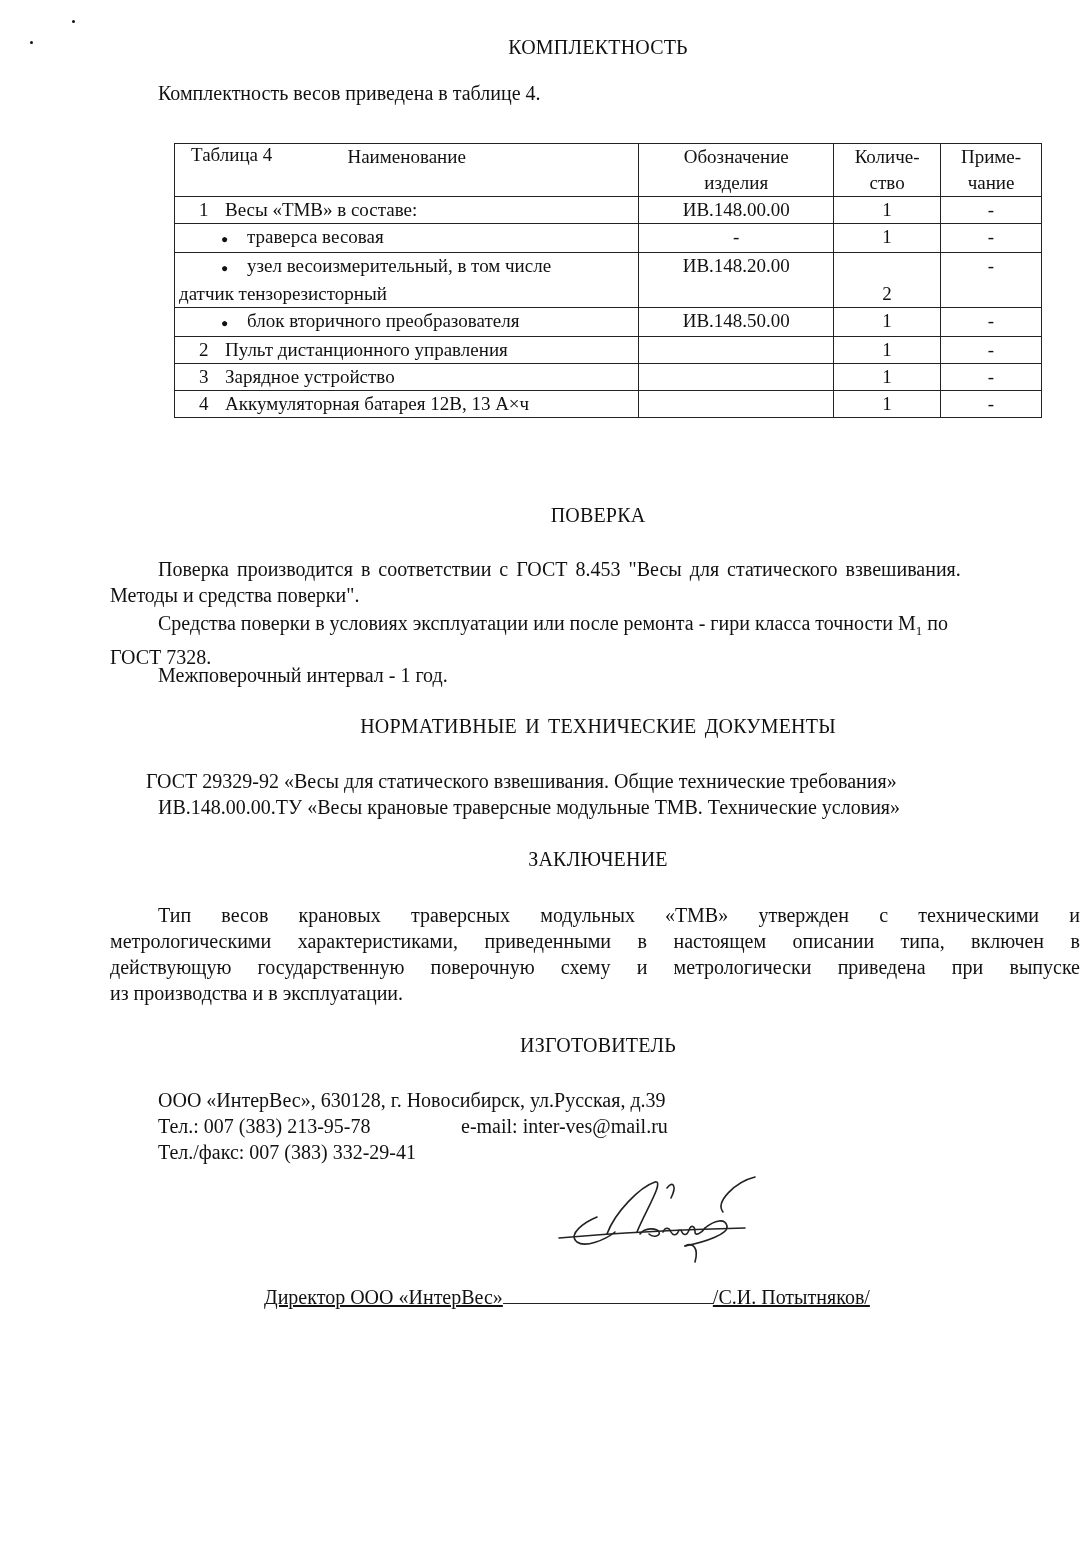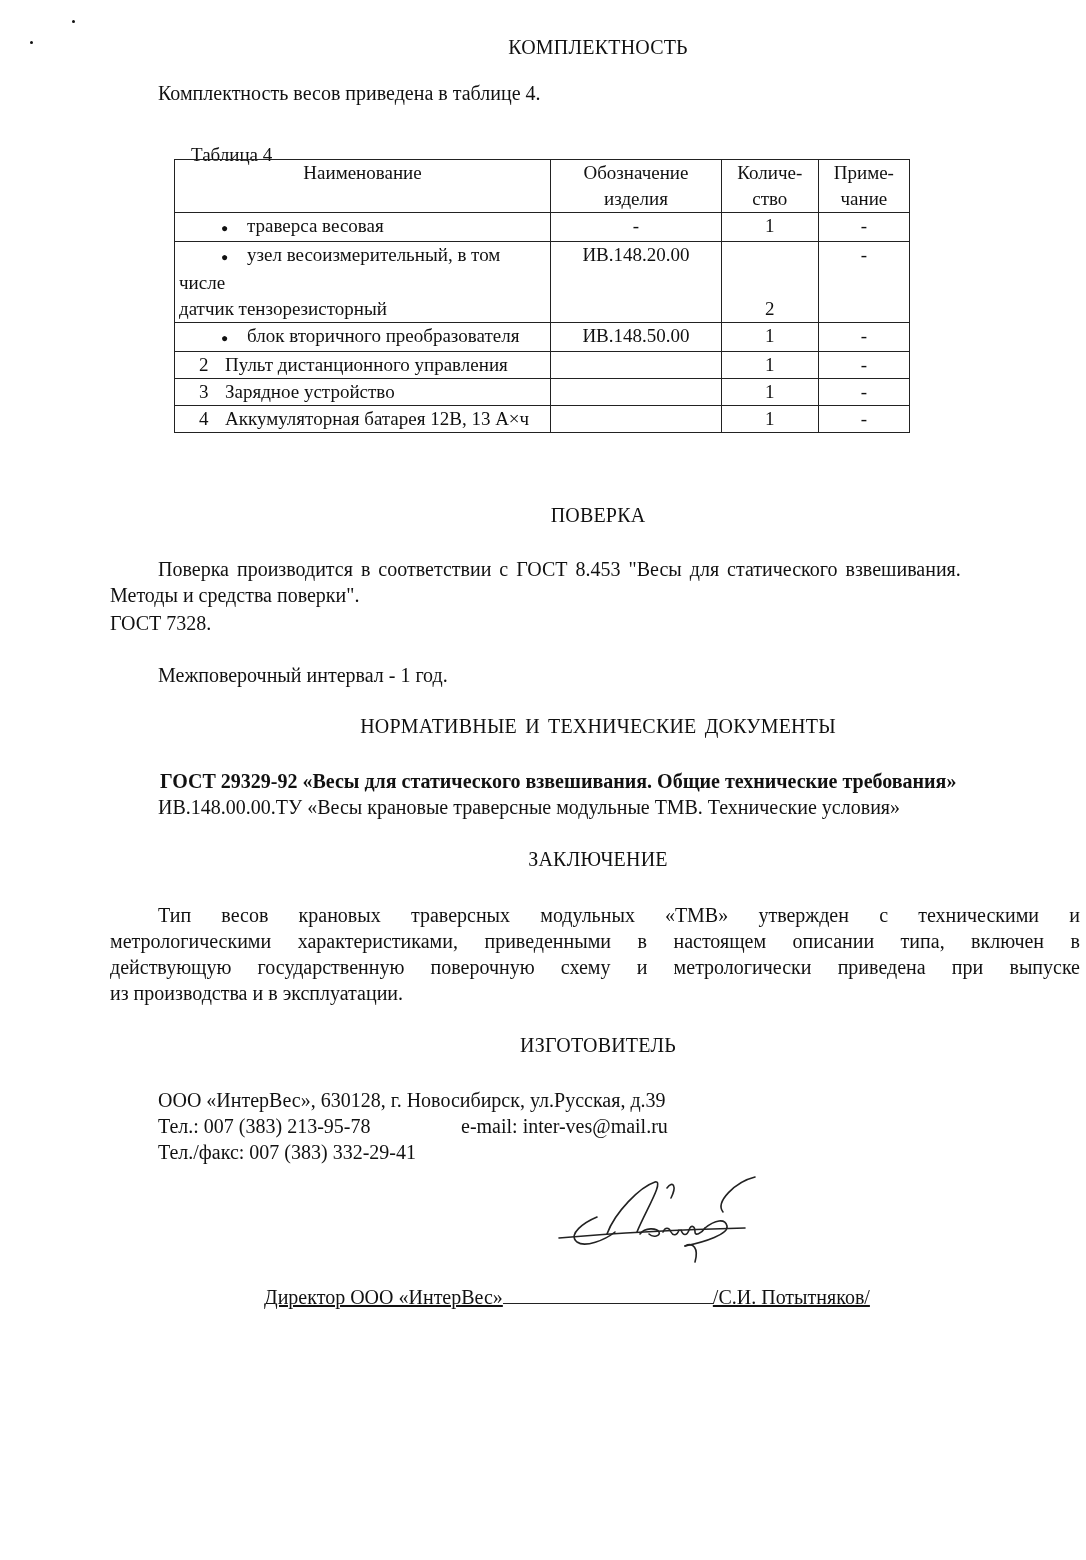--- a/index.html
+++ b/index.html
@@ -7,21 +7,21 @@
     width: 1086px; height: 1560px; position: relative; overflow: hidden;
     font-family: "Liberation Serif", "DejaVu Serif", serif;
     color: #111; font-size: 20px;
   }
   .abs { position: absolute; }
   .heading { position: absolute; left: 0; width: 1196px; text-align: center; font-size: 20px; letter-spacing: 0.2px; }
   .para { position: absolute; line-height: 26px; font-size: 20px; }
   .dot { position: absolute; width: 3px; height: 3px; border-radius: 50%; background: #111; }
 
   table.kit {
-    position: absolute; left: 174px; top: 159px; width: 736px;
+    position: absolute; left: 174px; top: 143px; width: 868px;
     border-collapse: collapse; font-size: 19px; line-height: 26px;
   }
   table.kit td, table.kit th {
     border: 1.3px solid #222; padding: 0 4px; font-weight: normal; vertical-align: top;
   }
   table.kit th { text-align: center; line-height: 26px; }
   .c-name { width: 456px; }
   .c-code { width: 186px; text-align: center; }
   .c-qty  { width: 98px; text-align: center; }
   .c-note { width: 92px; text-align: center; }
@@ -57,20 +57,26 @@
         <span class="sub">ство</span>
       </th>
       <th class="c-note">
         <span class="sub">Приме-</span>
         <span class="sub">чание</span>
       </th>
     </tr>
   </thead>
   <tbody>
     <tr>
+      <td class="c-name"><span class="num">1</span><span>Весы «ТМВ» в составе:</span></td>
+      <td class="c-code">ИВ.148.00.00</td>
+      <td class="c-qty">1</td>
+      <td class="c-note">-</td>
+    </tr>
+    <tr>
       <td class="c-name"><span class="bullet" style="font-size:12px;">●</span><span>траверса весовая</span></td>
       <td class="c-code">-</td>
       <td class="c-qty">1</td>
       <td class="c-note">-</td>
     </tr>
     <tr>
       <td class="c-name">
         <span class="sub"><span class="bullet" style="font-size:12px;">●</span><span>узел весоизмерительный, в том числе</span></span>
         <span class="sub">датчик  тензорезисторный</span>
       </td>
@@ -104,26 +110,27 @@
     </tr>
   </tbody>
 </table>
 
 <div class="heading" style="top:504px;">ПОВЕРКА</div>
 <div class="para" style="left:110px;top:556px;width:970px;">
   <div style="padding-left:48px;white-space:nowrap;word-spacing:3px;">Поверка  производится  в  соответствии  с ГОСТ 8.453 "Весы для статического взвешивания.</div>
   <div>Методы и средства поверки".</div>
 </div>
 <div class="para" style="left:110px;top:610px;width:970px;">
+  <div style="padding-left:48px;white-space:nowrap;"><span>Средства поверки в условиях эксплуатации или после ремонта - гири класса точности М</span><sub style="font-size:13px;">1</sub><span> по</span></div>
   <div>ГОСТ 7328.</div>
 </div>
 <div class="para" style="left:158px;top:662px;">Межповерочный интервал - 1 год.</div>
 
 <div class="heading" style="top:715px;word-spacing:3px;">НОРМАТИВНЫЕ  И ТЕХНИЧЕСКИЕ  ДОКУМЕНТЫ</div>
-<div class="para" style="left:160px;top:768px;white-space:nowrap;font-weight:bold;">ГОСТ 29329-92 «Весы для статического взвешивания. Общие технические требования»</div>
+<div class="para" style="left:146px;top:768px;white-space:nowrap;">ГОСТ 29329-92 «Весы для статического взвешивания. Общие технические требования»</div>
 <div class="para" style="left:158px;top:794px;white-space:nowrap;">ИВ.148.00.00.ТУ «Весы крановые траверсные модульные ТМВ. Технические условия»</div>
 
 <div class="heading" style="top:848px;">ЗАКЛЮЧЕНИЕ</div>
 <div class="para" style="left:110px;top:902px;width:970px;">
   <div style="padding-left:48px;text-align:justify;text-align-last:justify;">Тип  весов  крановых  траверсных  модульных  «ТМВ»  утвержден  с  техническими  и</div>
   <div style="text-align:justify;text-align-last:justify;">метрологическими характеристиками, приведенными в настоящем описании типа, включен в</div>
   <div style="text-align:justify;text-align-last:justify;">действующую государственную поверочную схему и метрологически приведена при выпуске</div>
   <div>из производства и в эксплуатации.</div>
 </div>
 

